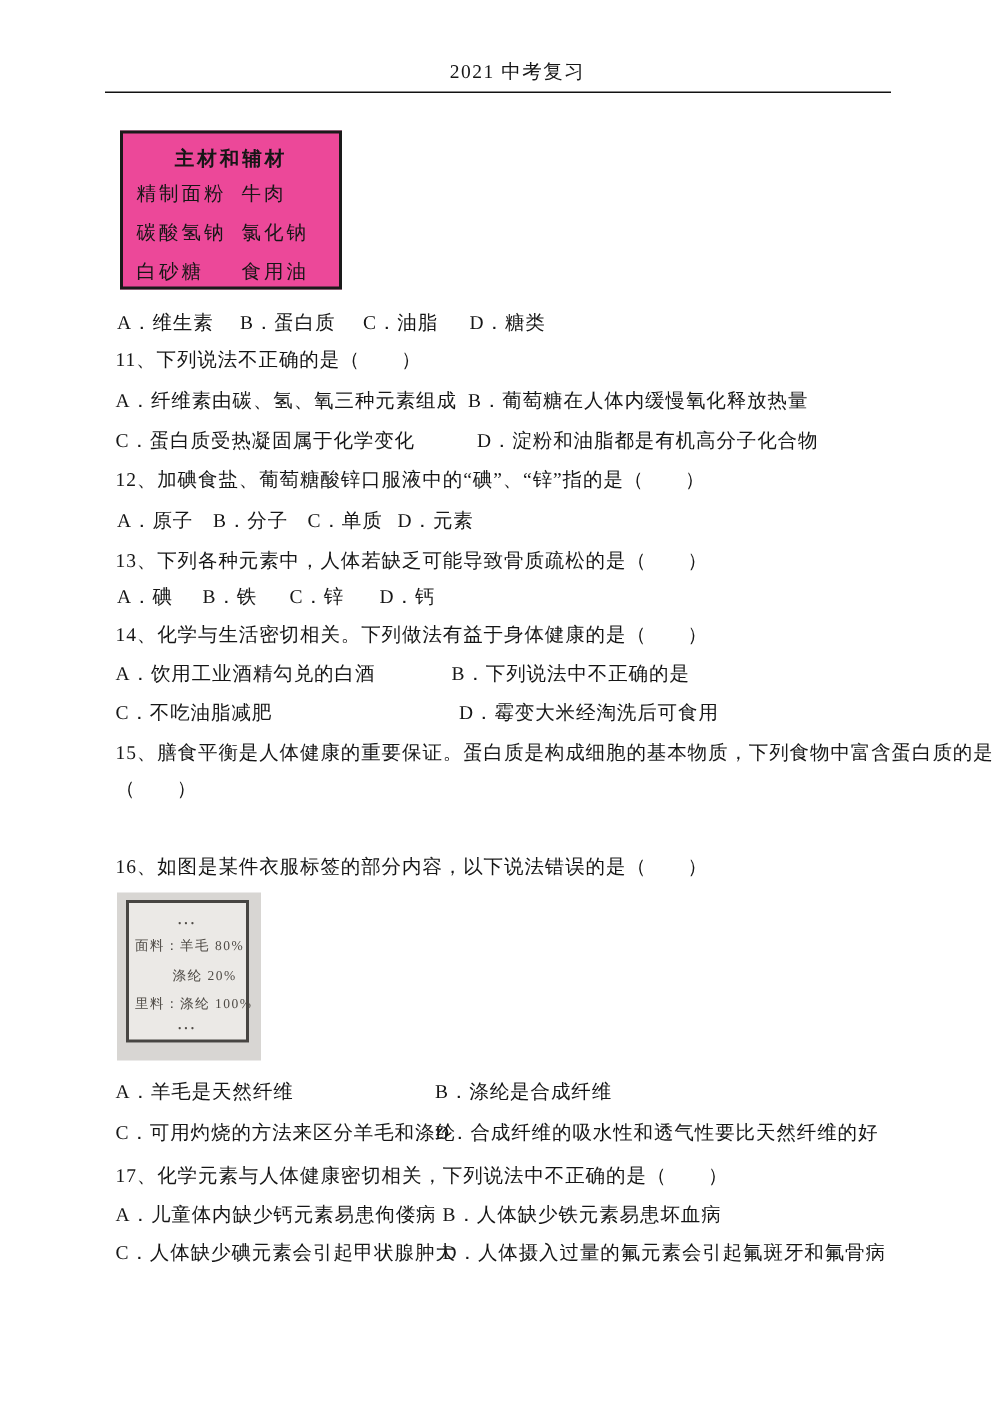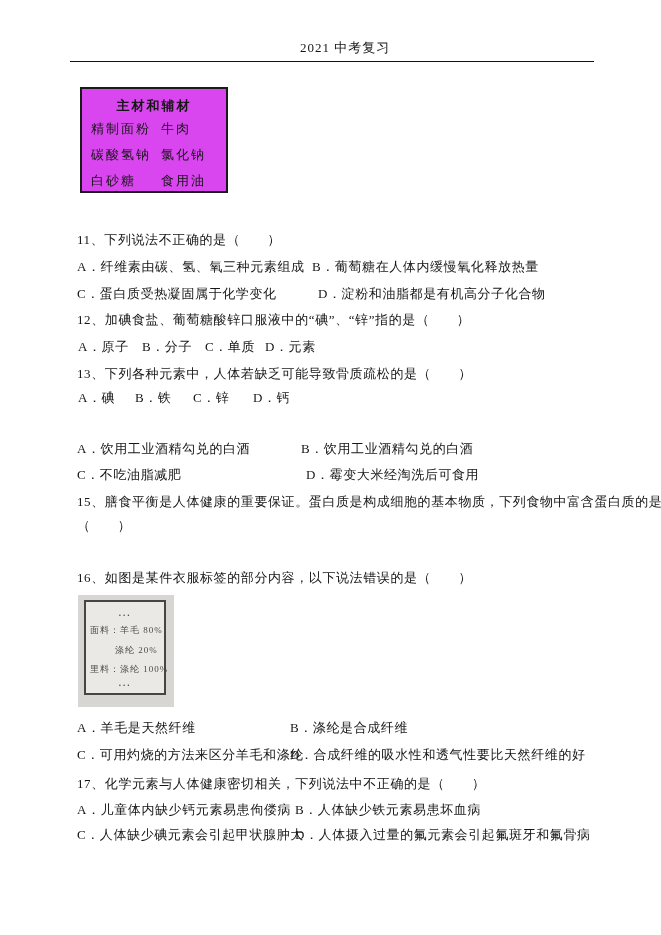--- a/index.html
+++ b/index.html
@@ -19,21 +19,21 @@
   }
   .line {
     position:absolute; left:77px; height:17px; width:560px;
     font-size:13px; line-height:17px; letter-spacing:0.6px; white-space:nowrap;
   }
   .opt { position:absolute; top:0; white-space:nowrap; }
 
   
   .ibox {
     position:absolute; left:80px; top:87px; width:144px; height:102px;
-    border:2px solid #1a1a1a; background:#d946ef;
+    border:2px solid #1a1a1a; background:#ec4899;
   }
   .ibox-title {
     position:absolute; top:8px; left:0; width:100%; text-align:center;
     font-weight:bold; font-size:13px; letter-spacing:2px;
   }
   .irow {
     position:absolute; left:9px; display:flex; font-weight:normal;
     font-size:13px; letter-spacing:2px; white-space:nowrap;
   }
   .irow .ileft { width:70px; }
@@ -71,20 +71,26 @@
     <div class="irow" style="top:57px">
       <span class="ileft">碳酸氢钠</span>
       <span>氯化钠</span>
     </div>
     <div class="irow" style="top:83px">
       <span class="ileft">白砂糖</span>
       <span>食用油</span>
     </div>
   </div>
 
+  <div class="line" style="top:206px">
+    <span class="opt" style="left:1px">A．维生素</span>
+    <span class="opt" style="left:83px">B．蛋白质</span>
+    <span class="opt" style="left:165px">C．油脂</span>
+    <span class="opt" style="left:236px">D．糖类</span>
+  </div>
 
   <div class="line" style="top:231px">11、下列说法不正确的是（　　）</div>
   <div class="line" style="top:258px">
     <span class="opt" style="left:235px">B．葡萄糖在人体内缓慢氧化释放热量</span>
     <span class="opt" style="left:0">A．纤维素由碳、氢、氧三种元素组成</span>
   </div>
   <div class="line" style="top:285px">
     <span class="opt" style="left:0">C．蛋白质受热凝固属于化学变化</span>
     <span class="opt" style="left:241px">D．淀粉和油脂都是有机高分子化合物</span>
   </div>
@@ -98,23 +104,24 @@
   </div>
 
   <div class="line" style="top:365px">13、下列各种元素中，人体若缺乏可能导致骨质疏松的是（　　）</div>
   <div class="line" style="top:389px">
     <span class="opt" style="left:1px">A．碘</span>
     <span class="opt" style="left:58px">B．铁</span>
     <span class="opt" style="left:116px">C．锌</span>
     <span class="opt" style="left:176px">D．钙</span>
   </div>
 
+  <div class="line" style="top:414px">14、化学与生活密切相关。下列做法有益于身体健康的是（　　）</div>
   <div class="line" style="top:440px">
     <span class="opt" style="left:0">A．饮用工业酒精勾兑的白酒</span>
-    <span class="opt" style="left:224px">B．饮用工业酒精勾兑的白酒</span>
+    <span class="opt" style="left:224px">B．下列说法中不正确的是</span>
   </div>
   <div class="line" style="top:466px">
     <span class="opt" style="left:0">C．不吃油脂减肥</span>
     <span class="opt" style="left:229px">D．霉变大米经淘洗后可食用</span>
   </div>
 
   <div class="line" style="top:493px">15、膳食平衡是人体健康的重要保证。蛋白质是构成细胞的基本物质，下列食物中富含蛋白质的是</div>
   <div class="line" style="top:517px">（　　）</div>
 
   <div class="line" style="top:569px">16、如图是某件衣服标签的部分内容，以下说法错误的是（　　）</div>

